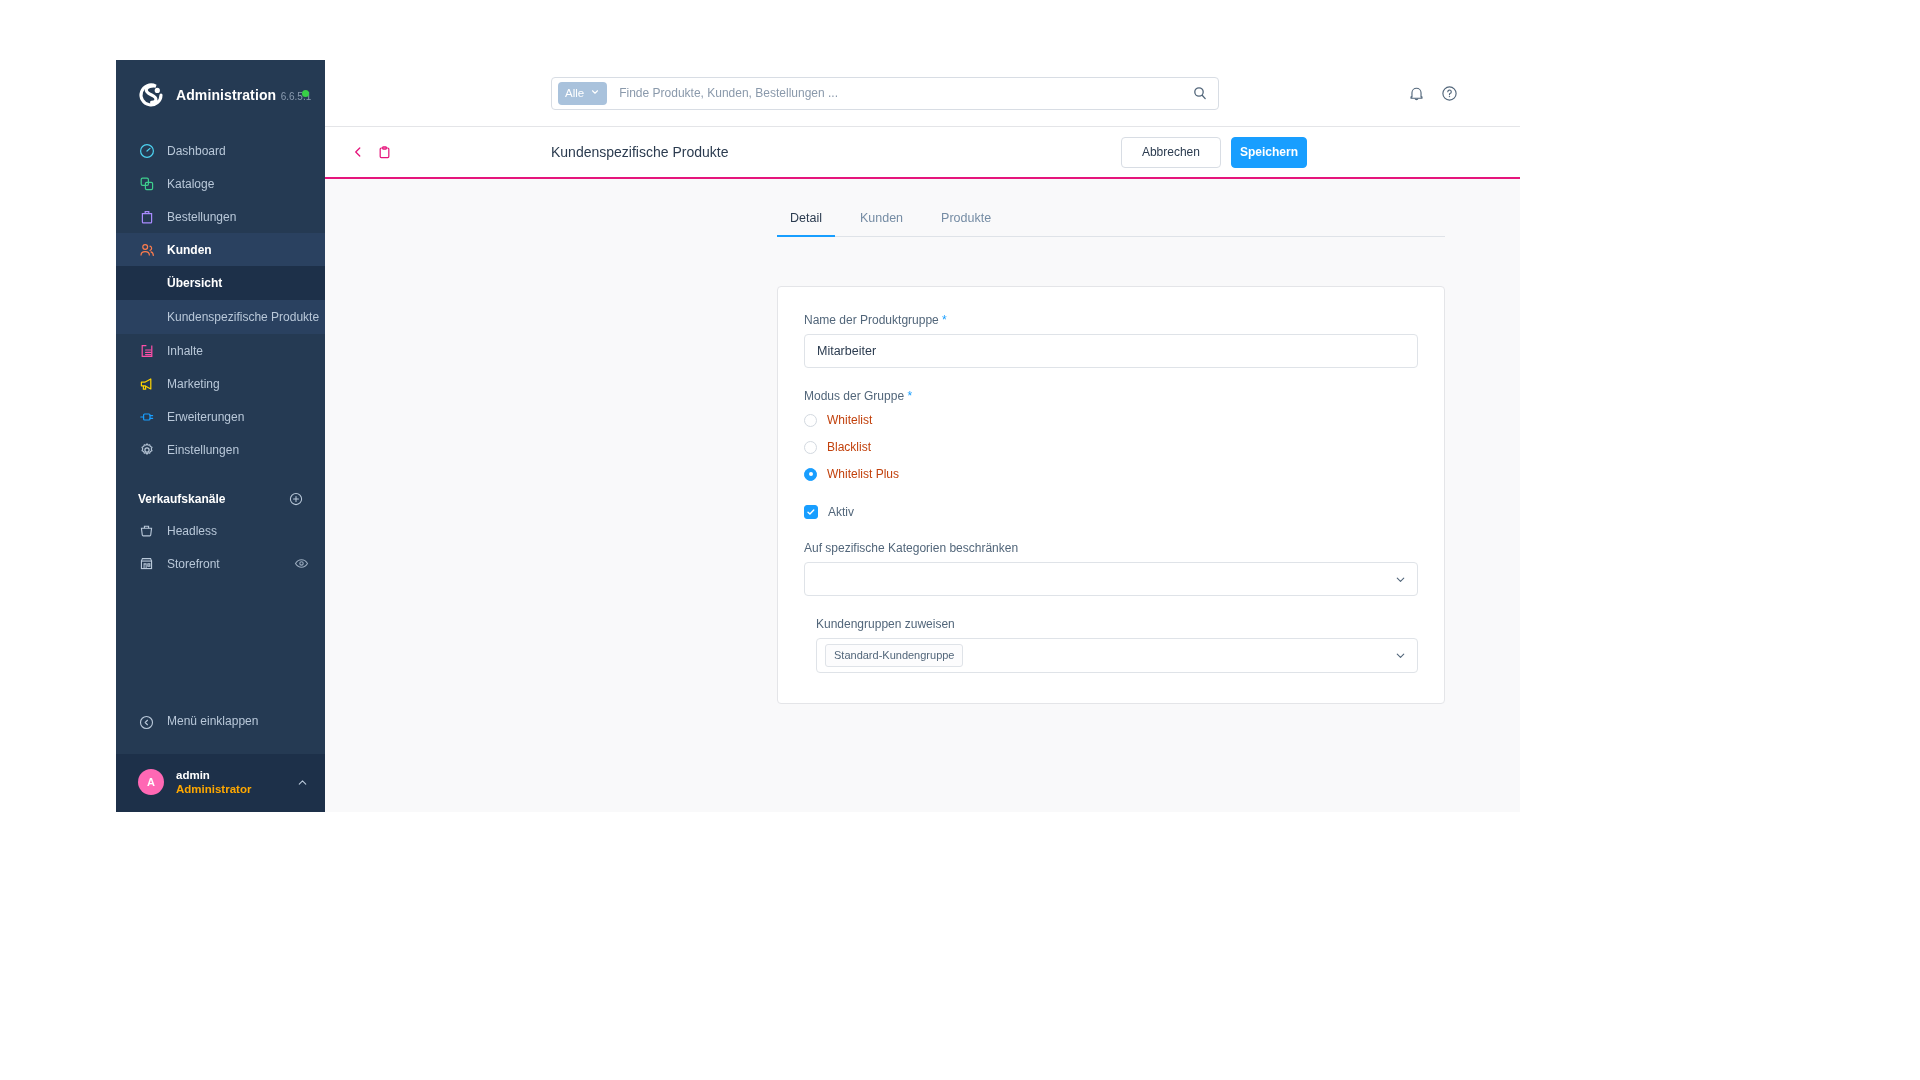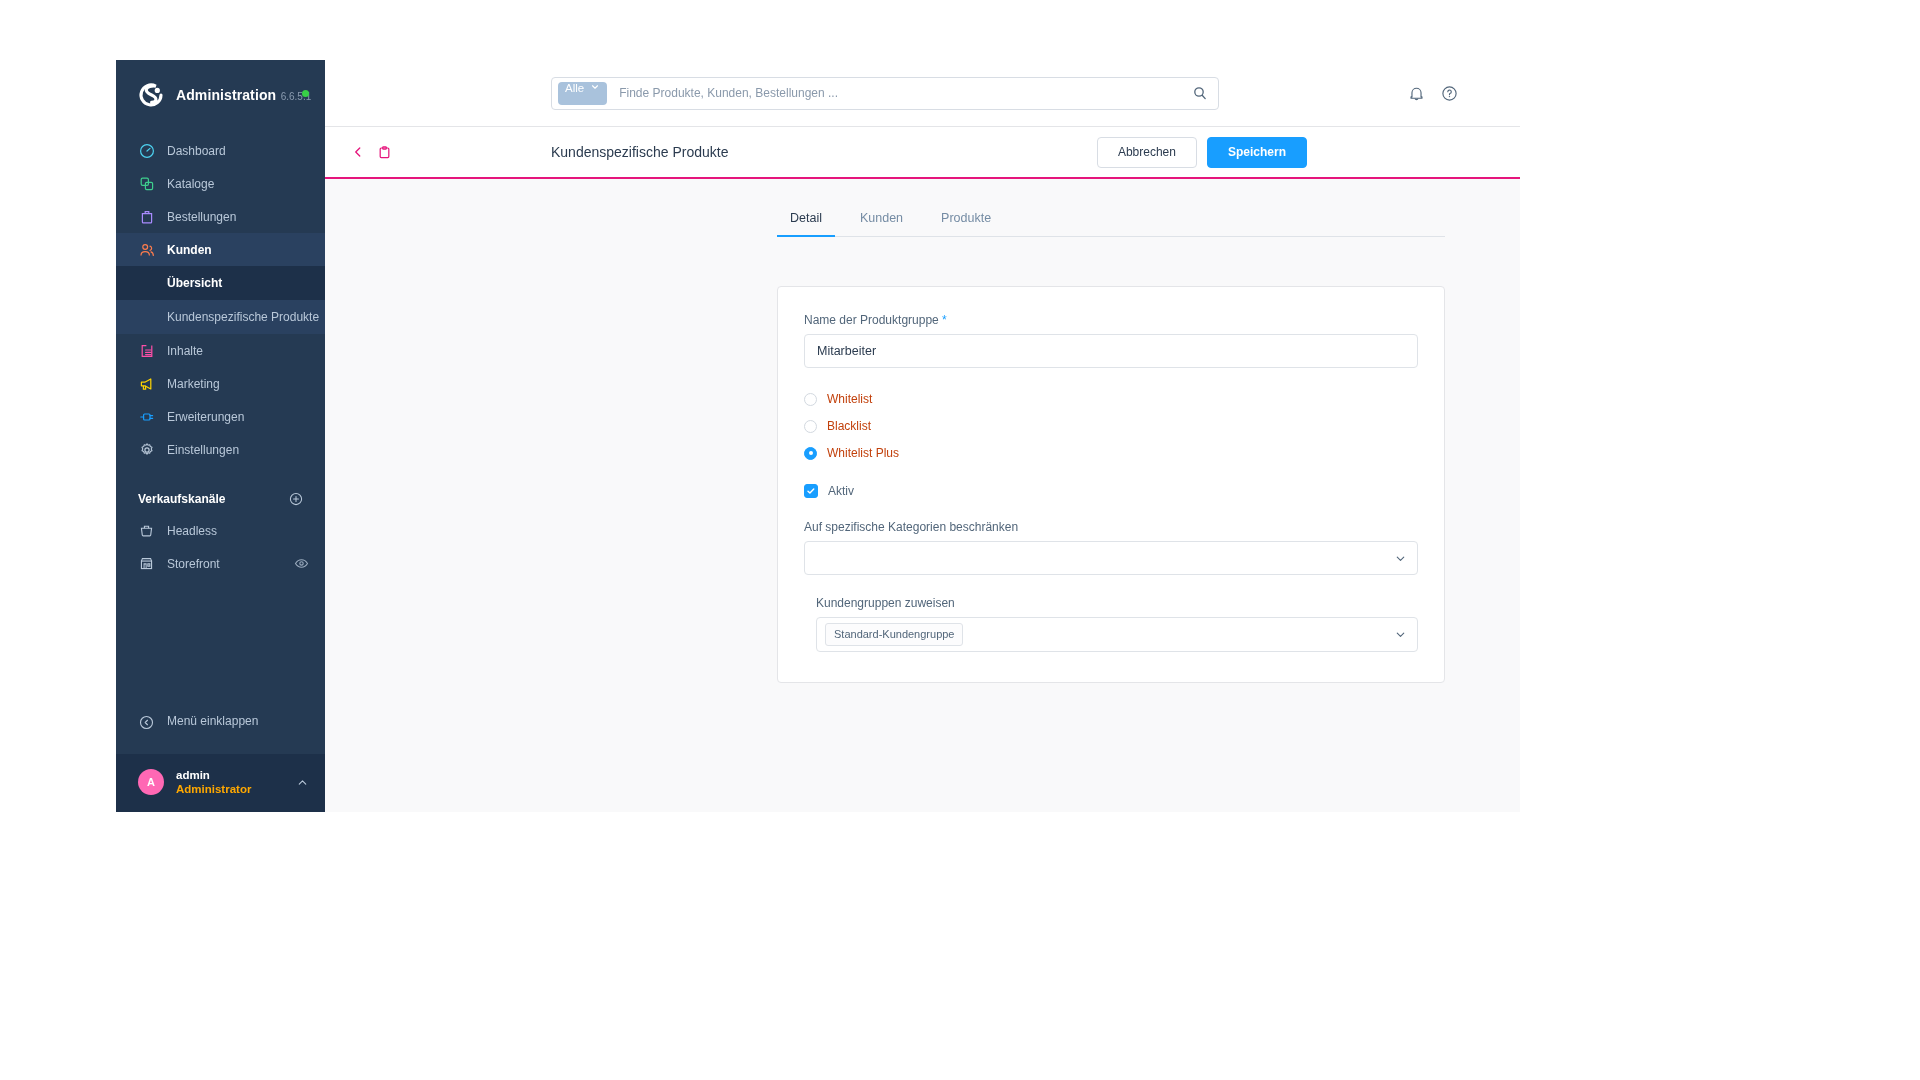--- a/index.html
+++ b/index.html
@@ -157,21 +157,21 @@
     display:flex; align-items:center;
     padding: 0 6px 0 6px;
   }
   .search-type {
     background:#a9c2dc;
     color:#fff;
     font-size: 11.5px;
     border-radius: 4px;
     height: 23px;
     padding: 0 7px;
-    display:flex; gap: 6px;
+    display:flex; align-items:center; gap: 6px;
     cursor:pointer;
   }
   .search-input {
     flex:1 1 auto;
     border:none; outline:none;
     font-size: 12px;
     color: #52667a;
     padding-left: 12px;
     font-family: "Liberation Sans", sans-serif;
     background: transparent;
@@ -217,21 +217,21 @@
   .btn-secondary {
     background:#fff;
     border: 1px solid #d8dde4;
     color: #2b3b4f;
     padding: 0 20px;
   }
   .btn-primary {
     background:#189eff;
     border: 1px solid #189eff;
     color: #fff;
-    padding: 0 20px;
+    padding: 0 8px;
     font-weight: bold;
   }
 
   .content {
     flex: 1 1 auto;
     overflow: hidden;
     padding-top: 24px;
   }
   .content-inner {
     width: 668px;
@@ -598,20 +598,24 @@
 
           <div class="field">
             <label class="f-label">
               <span>Name der Produktgruppe</span>
               <span class="req">*</span>
             </label>
             <input class="f-input" value="Mitarbeiter" style="">
           </div>
 
           <div class="field">
+            <label class="f-label">
+              <span>Modus der Gruppe</span>
+              <span class="req">*</span>
+            </label>
             <div class="radio-group">
               <div class="radio-row">
                 <span class="radio"></span>
                 <span class="radio-label">Whitelist</span>
               </div>
               <div class="radio-row">
                 <span class="radio"></span>
                 <span class="radio-label">Blacklist</span>
               </div>
               <div class="radio-row">

